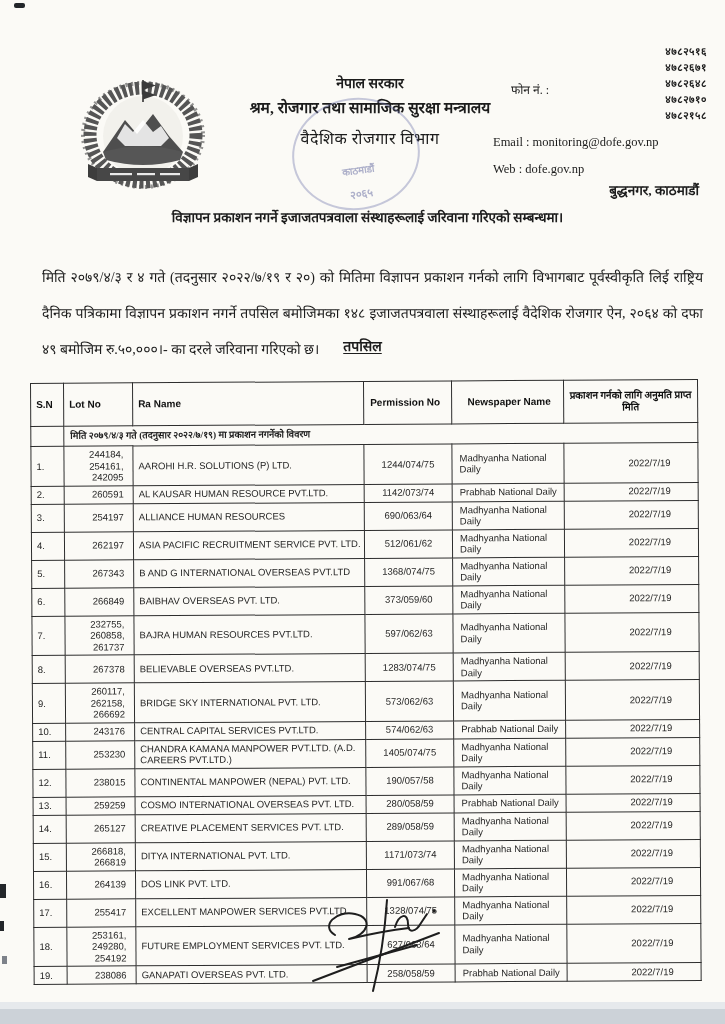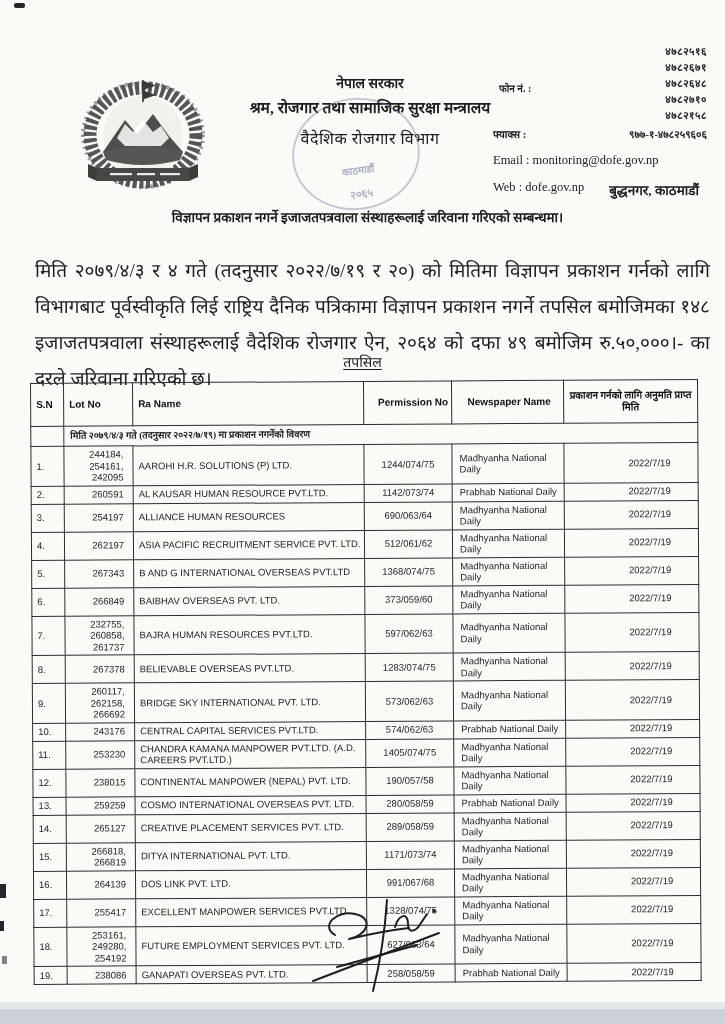--- a/index.html
+++ b/index.html
@@ -18,45 +18,45 @@
   .stamp{
     position:absolute;left:292px;top:98px;width:124px;height:108px;z-index:3;
     border:2px solid rgba(110,116,170,.38);border-radius:50%;
     transform:rotate(-8deg);pointer-events:none;
   }
   .stamp span{position:absolute;width:100%;text-align:center;color:rgba(96,102,158,.5);font-weight:700;}
   .stamp .stamp-city{top:58%;font-size:10px;}
   .stamp .stamp-year{top:80%;font-size:11px;}
   .contact{position:absolute;right:18px;top:44px;width:214px;z-index:2;}
   .phones{position:relative;}
-  .phone-label{position:absolute;left:6px;top:37px;font-size:10px;font-weight:700;}
+  .phone-label{position:absolute;left:18px;top:37px;font-size:12px;font-weight:400;}
   .phone-list div{font-size:10.5px;font-weight:600;text-align:right;line-height:16px;letter-spacing:.5px;}
   .fax-line{display:flex;justify-content:space-between;font-size:10.5px;font-weight:700;margin-top:3px;line-height:15px;}
   .net-line{font-size:12.5px;line-height:17px;text-align:left;margin-top:10px;}
   .address{position:absolute;right:26px;top:181px;font-size:13.5px;font-weight:700;z-index:2;}
   
   .subject{position:absolute;left:40px;right:30px;top:208px;text-align:center;
     font-size:13.5px;font-weight:700;}
-  .body-text{position:absolute;left:30px;right:10px;top:248px;margin:5px;
-    font-size:19px;font-weight:500;line-height:36px;text-align:justify;}
-  .table-title{position:absolute;left:0;right:0;top:352px;text-align:center;
-    font-size:14px;font-weight:400;}
+  .body-text{position:absolute;left:30px;right:10px;top:248px;margin:12px;
+    font-size:14px;font-weight:500;line-height:36px;text-align:justify;}
+  .table-title{position:absolute;left:0;right:0;top:336px;text-align:center;
+    font-size:14px;font-weight:700;}
   .table-title span{text-decoration:underline;text-underline-offset:2px;}
   
   table.fine-table{
     position:absolute;left:30px;top:383px;width:667px;
     border-collapse:collapse;table-layout:fixed;
     transform:rotate(-0.35deg);transform-origin:left top;
     font-family:"Liberation Sans",sans-serif;
   }
   .fine-table th,.fine-table td{border:1px solid #2e2e2e;padding:2px 3px;vertical-align:middle;}
   .fine-table thead th{font-size:10px;font-weight:700;line-height:12px;height:38px;color:#111;}
   th.h-sn,th.h-lot,th.h-ra{text-align:left;padding-left:5px;}
   th.h-perm,th.h-news{text-align:center;padding-left:6px;}
-  th.h-perm{text-align:right;}
+  th.h-perm{text-align:left;}
   th.h-date{font-family:"Liberation Serif",serif;font-size:10px;font-weight:700;text-align:center;}
   .col-sn{width:33px;}.col-lot{width:69px;}.col-ra{width:231px;}
   .col-perm{width:88px;}.col-news{width:112px;}.col-date{width:134px;}
   .section-row td{font-family:"Liberation Serif",serif;font-size:12px;font-weight:700;
     padding:3px 6px;height:16px;}
   .fine-table tbody td{font-size:9.5px;color:#1f1f1f;line-height:11.5px;height:13px;}
   td.c-sn{padding-left:5px;}
   td.c-lot{text-align:right;padding-right:9px;white-space:pre-line;}
   td.c-ra{padding-left:5px;}
   td.c-perm{text-align:center;}
@@ -112,24 +112,20 @@
   <div class="contact">
     <div class="phones">
       <span class="phone-label">फोन नं. :</span>
       <div class="phone-list">
         <div>४७८२५१६</div>
         <div>४७८२६७१</div>
         <div>४७८२६४८</div>
         <div>४७८२७१०</div>
         <div>४७८२१५८</div>
       </div>
-    </div>
-    <div class="fax-line">
-      <span>फ्याक्स :</span>
-      <span>९७७-१-४७८२५९६०६</span>
     </div>
     <div class="net-line">
       <span>Email :</span>
       <span>monitoring@dofe.gov.np</span>
     </div>
     <div class="net-line">
       <span>Web :</span>
       <span>dofe.gov.np</span>
     </div>
   </div>

